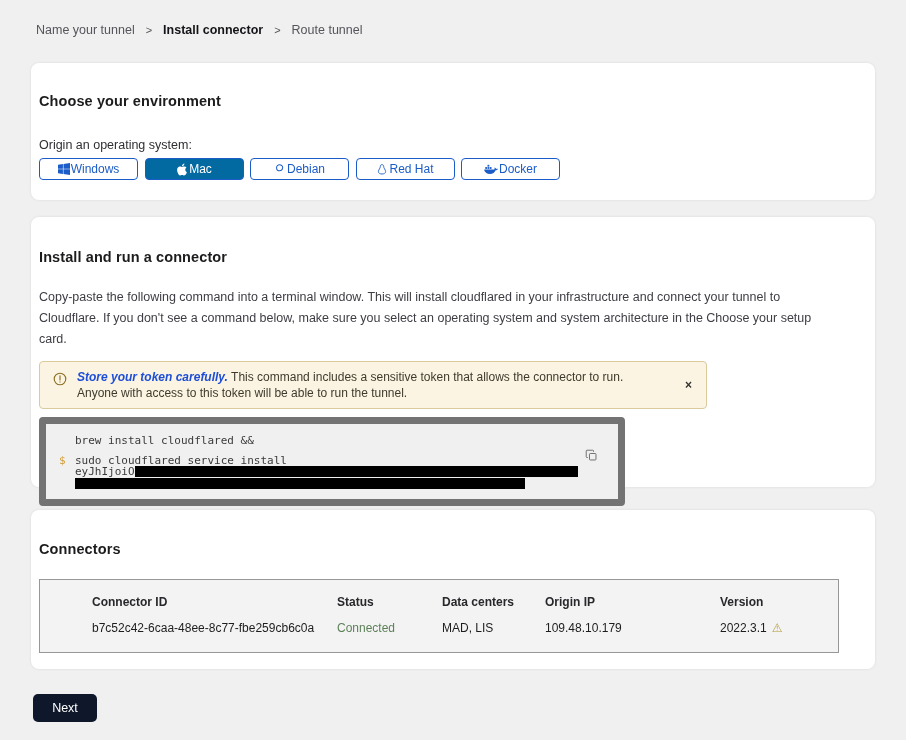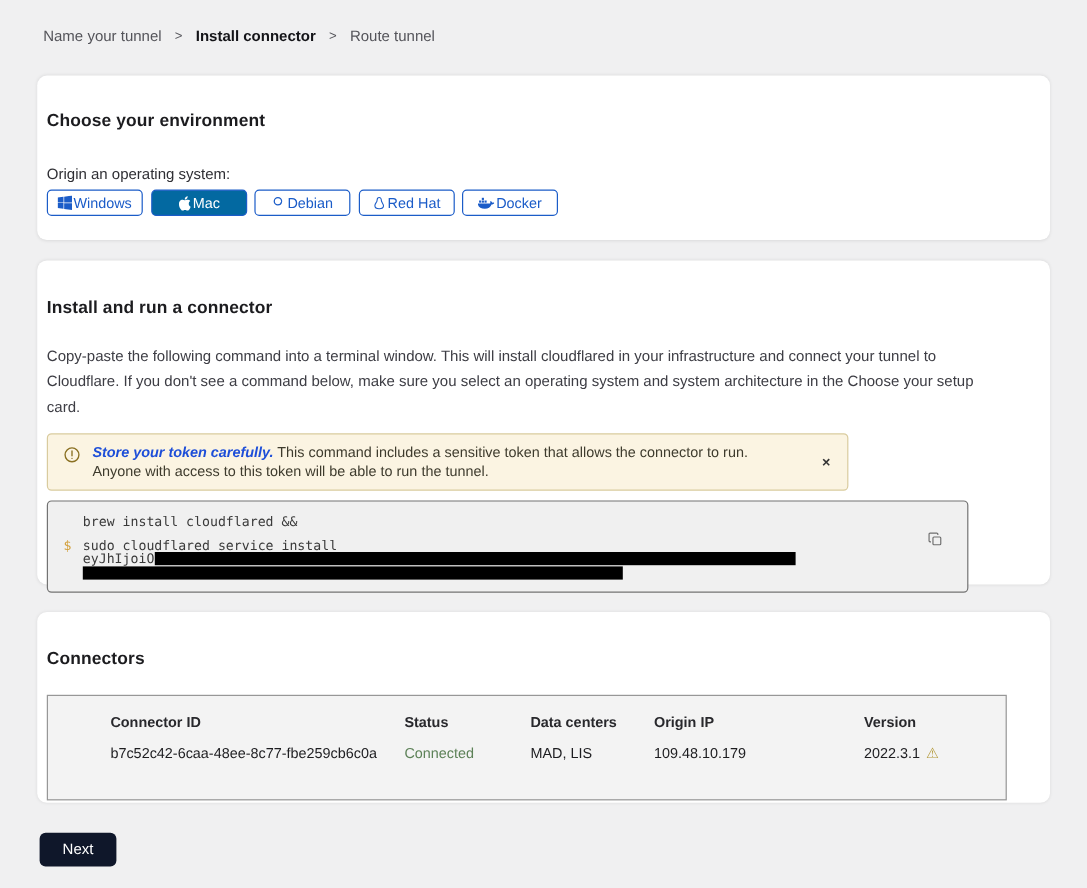--- a/index.html
+++ b/index.html
@@ -24,21 +24,21 @@
     box-shadow:0 0 3px rgba(0,0,0,.09);
     padding:0 8px;
   }
   .card h2 { font-size:14.5px; font-weight:700; color:#1c1c1f; letter-spacing:.1px; }
 
   
   .card-env { margin-top:26px; height:137px; padding-top:30px; }
   .os-label { margin-top:29px; font-size:12.5px; color:#2f2f34; }
   .os-row { margin-top:6px; display:flex; gap:6.5px; }
   .os-btn {
-    width:80px; height:22px; display:flex; align-items:center; justify-content:center; gap:1px;
+    width:99px; height:22px; display:flex; align-items:center; justify-content:center; gap:1px;
     background:#fff; color:#1b5cc8; border:1px solid #1b5cc8; border-radius:4px;
     font-size:12px; font-family:inherit; cursor:pointer;
   }
   .os-btn.selected { background:#0369a1; color:#fff;justify-content:center; }
   .os-icon { display:flex; align-items:center; }
   .os-icon svg { display:block; }
 
   
   .card-install { margin-top:17px; height:270px; padding-top:32px; }
   .desc { margin-top:22px; font-size:12.5px; line-height:21px; color:#3d3d44; max-width:796px; }
@@ -50,37 +50,37 @@
   }
   .warn-circle { color:#8a7022; margin-top:3px; flex:0 0 auto; }
   .banner-text { font-size:12px; line-height:16px; color:#3e3b2d; width:576px; }
   .banner-text strong { color:#1d4ed8;font-style:italic; }
   .banner-close {
     margin-left:auto; align-self:center; background:none; border:none;
     font-size:12px; font-weight:700; color:#333; cursor:pointer; padding:0 2px; font-family:inherit;
   }
 
   .codeblock {
-    position:relative; margin-top:8px; width:768px;
-    background:#f0f0f0; border:1px solid #737373; border-radius:4px;
+    position:relative; margin-top:8px; width:586px;
+    background:#f0f0f0; border:7px solid #737373; border-radius:4px;
     padding:11px 40px 10px 13px;
     font-family:"DejaVu Sans Mono",monospace; font-size:11px; color:#3a3a3a;
   }
   .code-line { display:flex; align-items:center; line-height:11.5px; white-space:pre; }
   .code-line.first { margin-bottom:8px; }
   .prompt { flex:0 0 16px; width:16px; color:#d2a03c; }
   .redact { display:inline-block; height:11px; background:#000; }
   .redact.r1 { width:534px; }
   .redact.r2 { width:450px; }
   .copy-btn { position:absolute; top:25px; right:20px; background:none; border:none; color:#6e6e6e; cursor:pointer; padding:0; }
 
   
   .card-connectors { margin-top:23px; height:159px; padding-top:31px; }
   .ctable {
-    margin-top:22px; width:800px; height:88px;
+    margin-top:22px; width:800px; height:74px;
     background:#f3f3f3; border:1px solid #979797;
     padding:15px 0 12px 52px;
   }
   .trow-h, .trow { display:grid; grid-template-columns:245px 105px 103px 175px 1fr; font-size:12px; align-items:center; }
   .trow-h { font-weight:700; color:#28282c; }
   .trow { margin-top:12px; color:#1d1d20; }
   .status-connected { color:#5c8157; }
   .warn-tri { color:#b49a3c; margin-left:5px; font-size:12px; }
   .warn-tri::before { content:"\26A0"; }
 

